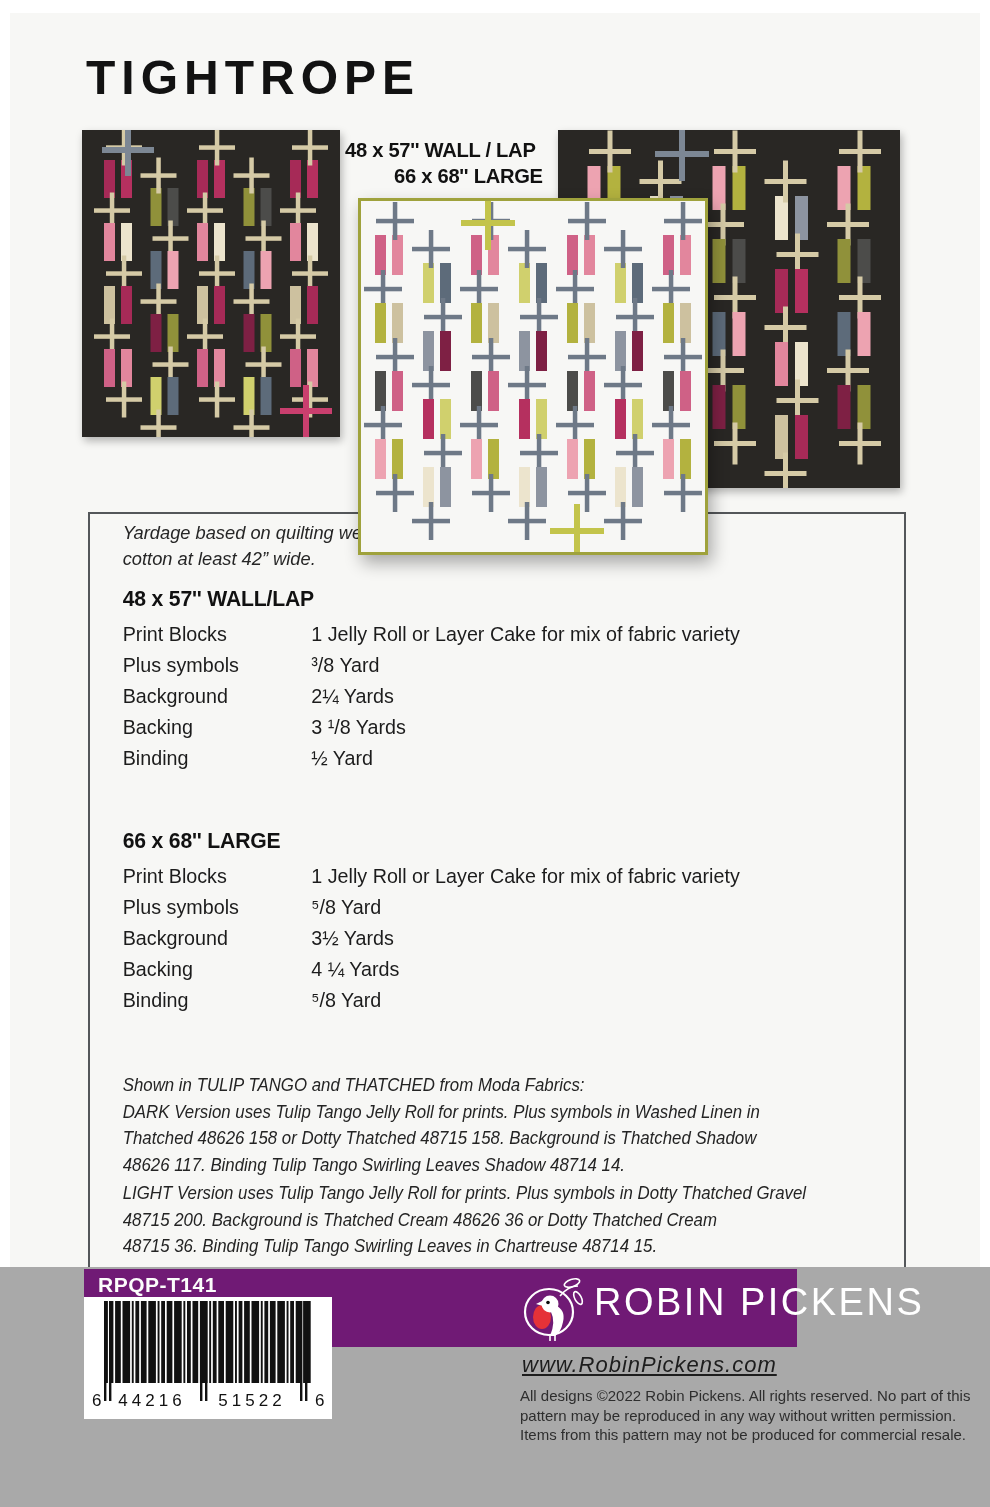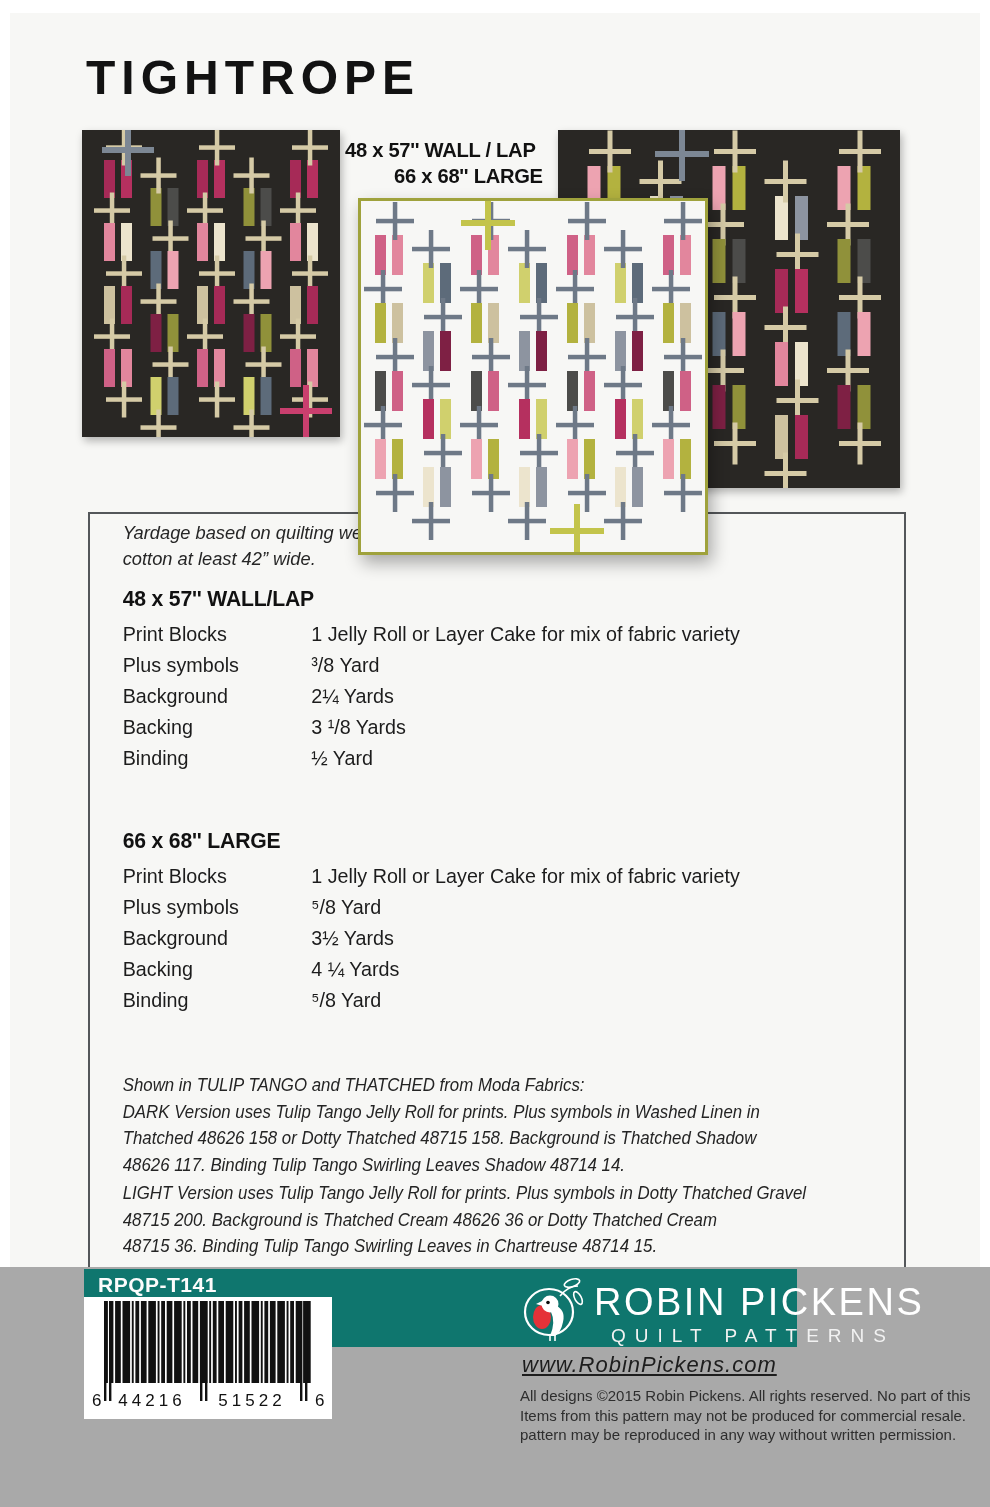--- a/index.html
+++ b/index.html
@@ -44,21 +44,21 @@
   .y-rows.t1 { top:104px; }
   .y-rows.t2 { top:346px; }
   .y-row { display:flex; height:31px; line-height:31px; }
   .y-row .lab { width:196px; flex:0 0 196px; }
   .y-row .val { flex:1; white-space:nowrap; }
   .fabric-note { position:absolute; left:34px; font-style:italic; font-size:17.5px; line-height:26.5px; color:#242424; }
   .fabric-note.n1 { top:558px; }
   .fabric-note.n2 { top:666px; }
 
   .gray-band { position:absolute; left:0; top:1267px; width:990px; height:240px; background:#a9a9a9; z-index:4; }
-  .black-bar { position:absolute; left:84px; top:1269px; width:713px; height:78px; background:#0f766e; z-index:5;text-align:center; }
+  .black-bar { position:absolute; left:84px; top:1269px; width:713px; height:78px; background:#701a75; z-index:5;text-align:center; }
   .sku { position:absolute; left:14px; top:4px; color:#fcfcfc; font-weight:bold; font-size:21px; letter-spacing:0.5px; }
 
   .barcode { position:absolute; left:84px; top:1297px; width:248px; height:122px; background:#ffffff; z-index:6; }
   .barcode svg { display:block; }
 
   .bird { position:absolute; left:522px; top:1274px; width:64px; height:68px; z-index:6; }
   .brand { position:absolute; left:594px; top:1281px; color:#ffffff; font-size:38px; letter-spacing:2.5px; font-weight:400; z-index:6; white-space:nowrap; }
   .brand-sub { position:absolute; left:598px; top:1325px; width:310px; text-align:center; color:#f2f2f2; font-size:19px; letter-spacing:9px; z-index:6; white-space:nowrap; }
   .website { position:absolute; left:522px; top:1352px; font-style:italic; font-size:22px; letter-spacing:1px; color:#1d1d1d; z-index:6;text-decoration:underline; }
   .legal { position:absolute; left:520px; top:1386px; font-size:15px; line-height:19.5px; color:#2e2e2e; z-index:6; }
@@ -540,20 +540,19 @@
      <ellipse cx="50" cy="9" rx="8" ry="3.6" fill="none" stroke="#fff" stroke-width="1.6" transform="rotate(-18 50 9)"></ellipse>
      <ellipse cx="56" cy="24" rx="7" ry="3.2" fill="none" stroke="#fff" stroke-width="1.6" transform="rotate(62 56 24)"></ellipse>
      <ellipse cx="20" cy="43" rx="9" ry="12" fill="#e53238"></ellipse>
      <circle cx="28" cy="30" r="8.5" fill="#fff"></circle>
      <circle cx="26" cy="28.5" r="1.8" fill="#0b0b0b"></circle>
      <path d="M14 30 L21 26.5 L21 32 Z" fill="#fff"></path>
      <path d="M33 31 Q44 36 41 48 Q39 58 33 62 L28 62 Q34 48 29 38 Z" fill="#fff"></path>
      <path d="M28 60 L28 67 M33 60 L33 67" stroke="#fff" stroke-width="1.6"></path>
    </svg></div>
   <div class="brand">ROBIN PICKENS</div>
-  <div class="brand-sub">QUILT PATTERNS</div>
   <div class="website">www.RobinPickens.com</div>
   <div class="legal">
-    <div>All designs ©2015 Robin Pickens. All rights reserved. No part of  this</div>
+    <div>All designs ©2022 Robin Pickens. All rights reserved. No part of  this</div>
+    <div>pattern may be reproduced in any way without written permission.</div>
     <div>Items from this pattern may not be produced for commercial resale.</div>
-    <div>pattern may be reproduced in any way without written permission.</div>
   </div>
 </div>
 
 </body></html>

